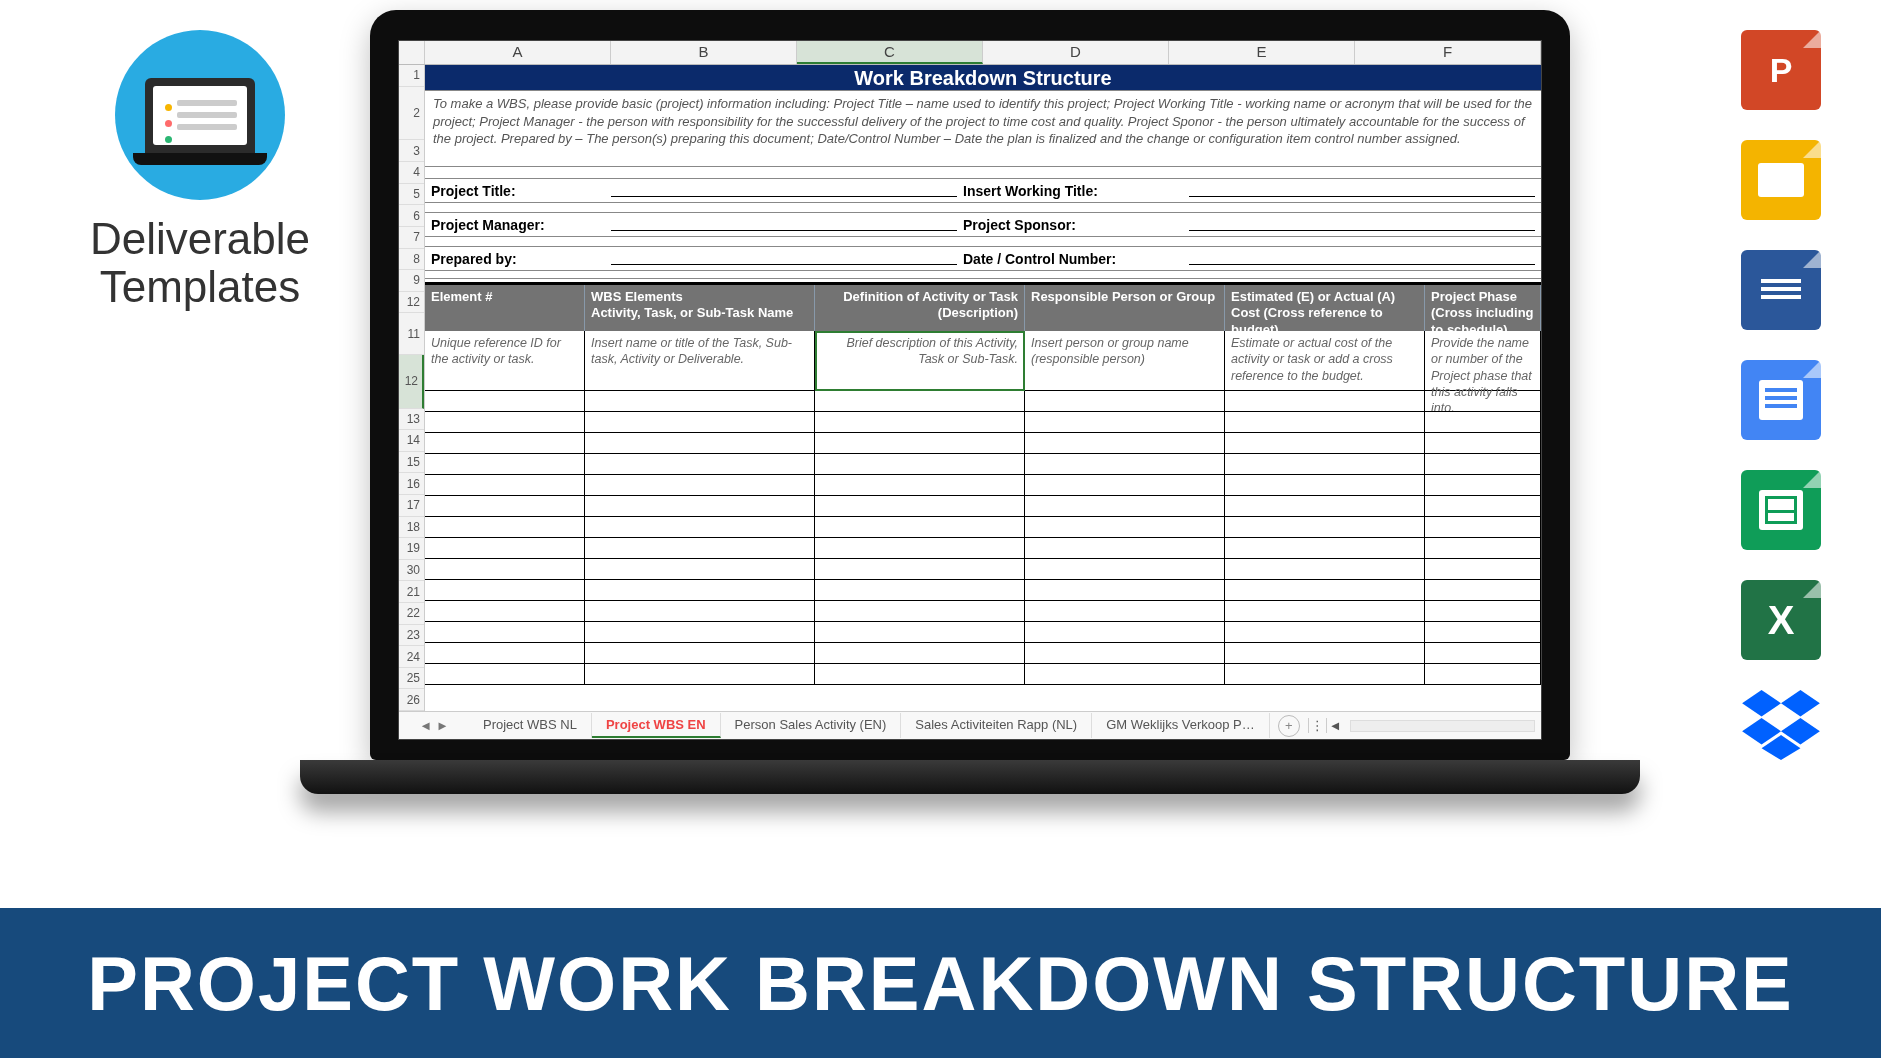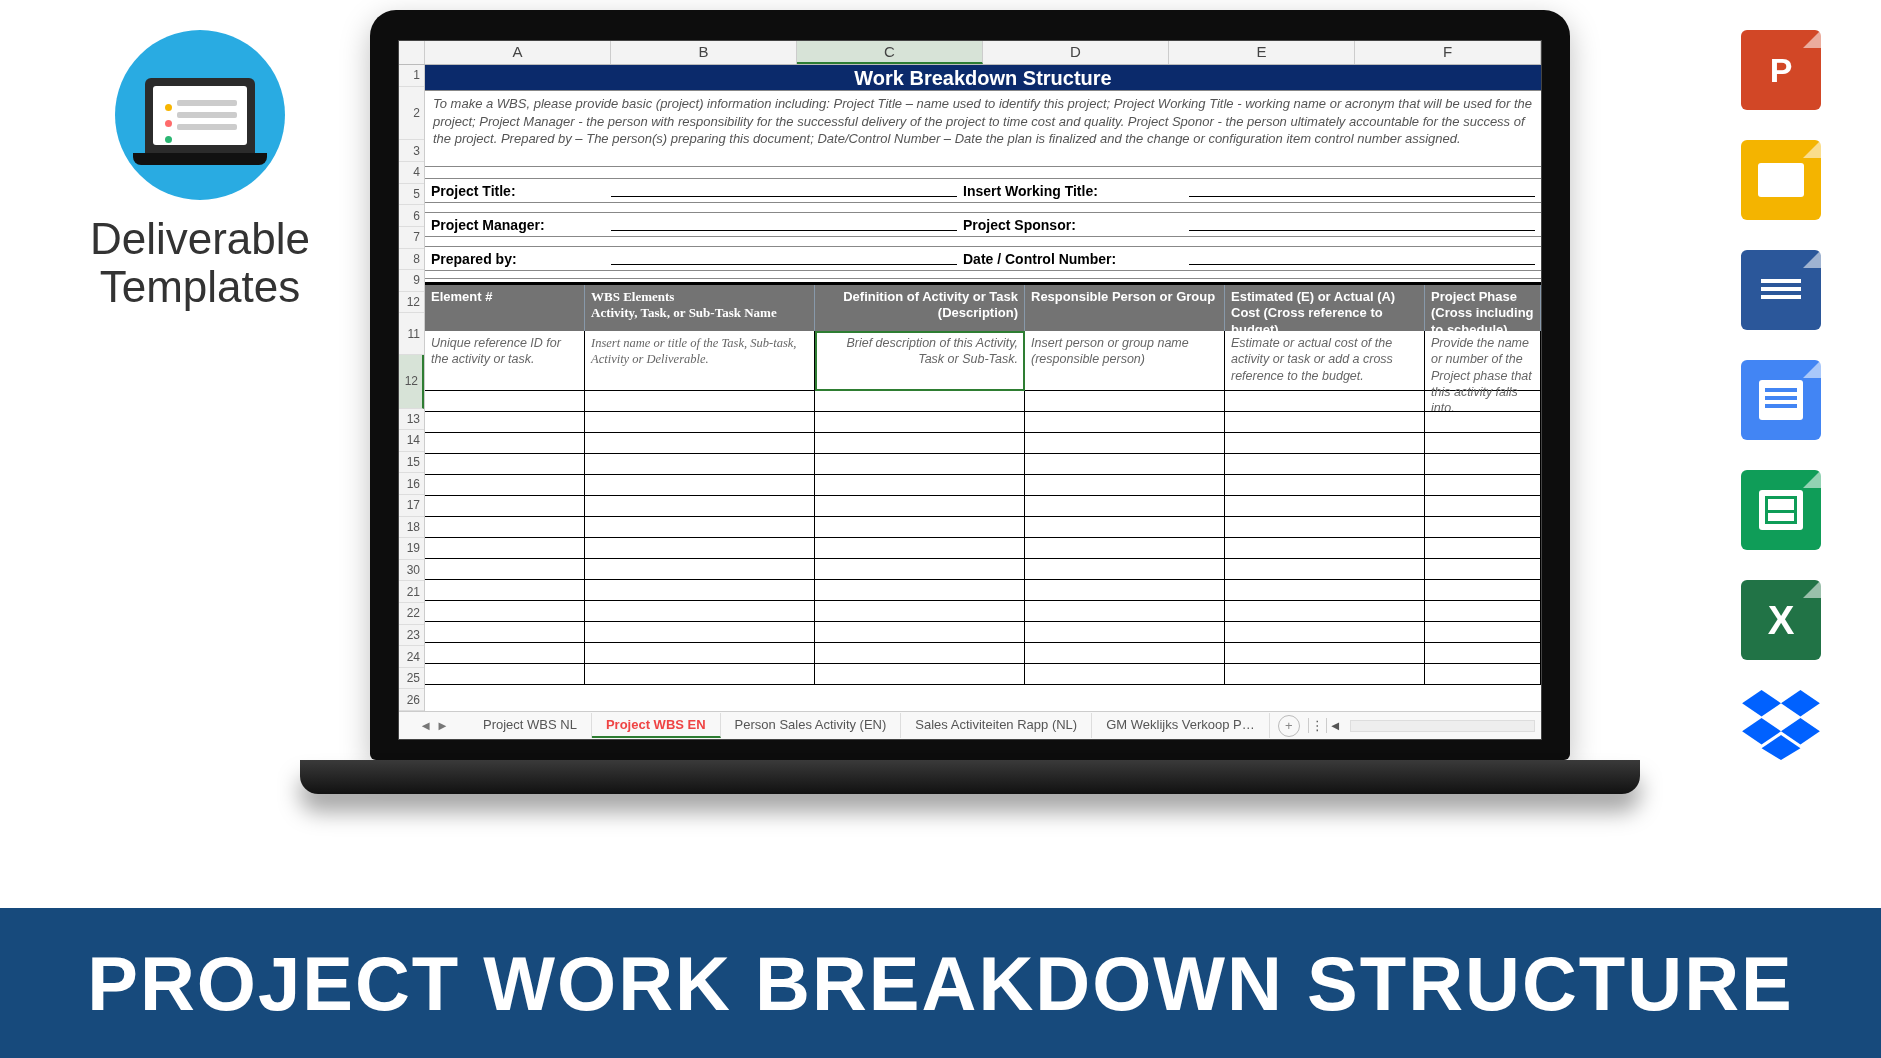--- a/index.html
+++ b/index.html
@@ -117,21 +117,21 @@
 
   .spacer{height:12px;border-bottom:1px solid #888;}
   .meta-row{display:flex;height:24px;border-bottom:1px solid #888;align-items:center;}
   .meta-label{width:180px;font-weight:bold;font-size:14px;padding-left:6px;}
   .meta-line{flex:1;border-bottom:1px solid #000;margin:0 6px 3px;height:16px;}
   .meta-label2{width:220px;font-weight:bold;font-size:14px;}
   .divider{height:6px;background:#fff;border-bottom:3px solid #000;}
 
   .hdr-row{display:flex;background:#737373;color:#fff;font-weight:bold;font-size:13px;height:46px;}
   .col{border-right:1px solid #89a;}
-  .c1{flex:0 0 160px;} .c2{flex:0 0 230px;font-family:Liberation Serif, serif;} .c3{flex:0 0 210px;text-align:right;} .c4{flex:0 0 200px;} .c5{flex:0 0 200px;} .c6{flex:1;}
+  .c1{flex:0 0 160px;} .c2{flex:0 0 230px;} .c3{flex:0 0 210px;text-align:right;} .c4{flex:0 0 200px;} .c5{flex:0 0 200px;} .c6{flex:1;}
   .hdr-cell{padding:4px 6px;line-height:1.25;}
 
   .hint-row{display:flex;height:60px;font-style:italic;color:#666;font-size:12.5px;}
   .hint-cell{padding:4px 6px;border-right:1px solid #000;border-bottom:1px solid #000;line-height:1.3;}
   .hint-cell.sel{outline:2px solid #2e7d32;outline-offset:-2px;}
 
   .data-row{display:flex;height:21px;}
   .data-cell{border-right:1px solid #000;border-bottom:1px solid #000;}
 
   .tabs{

